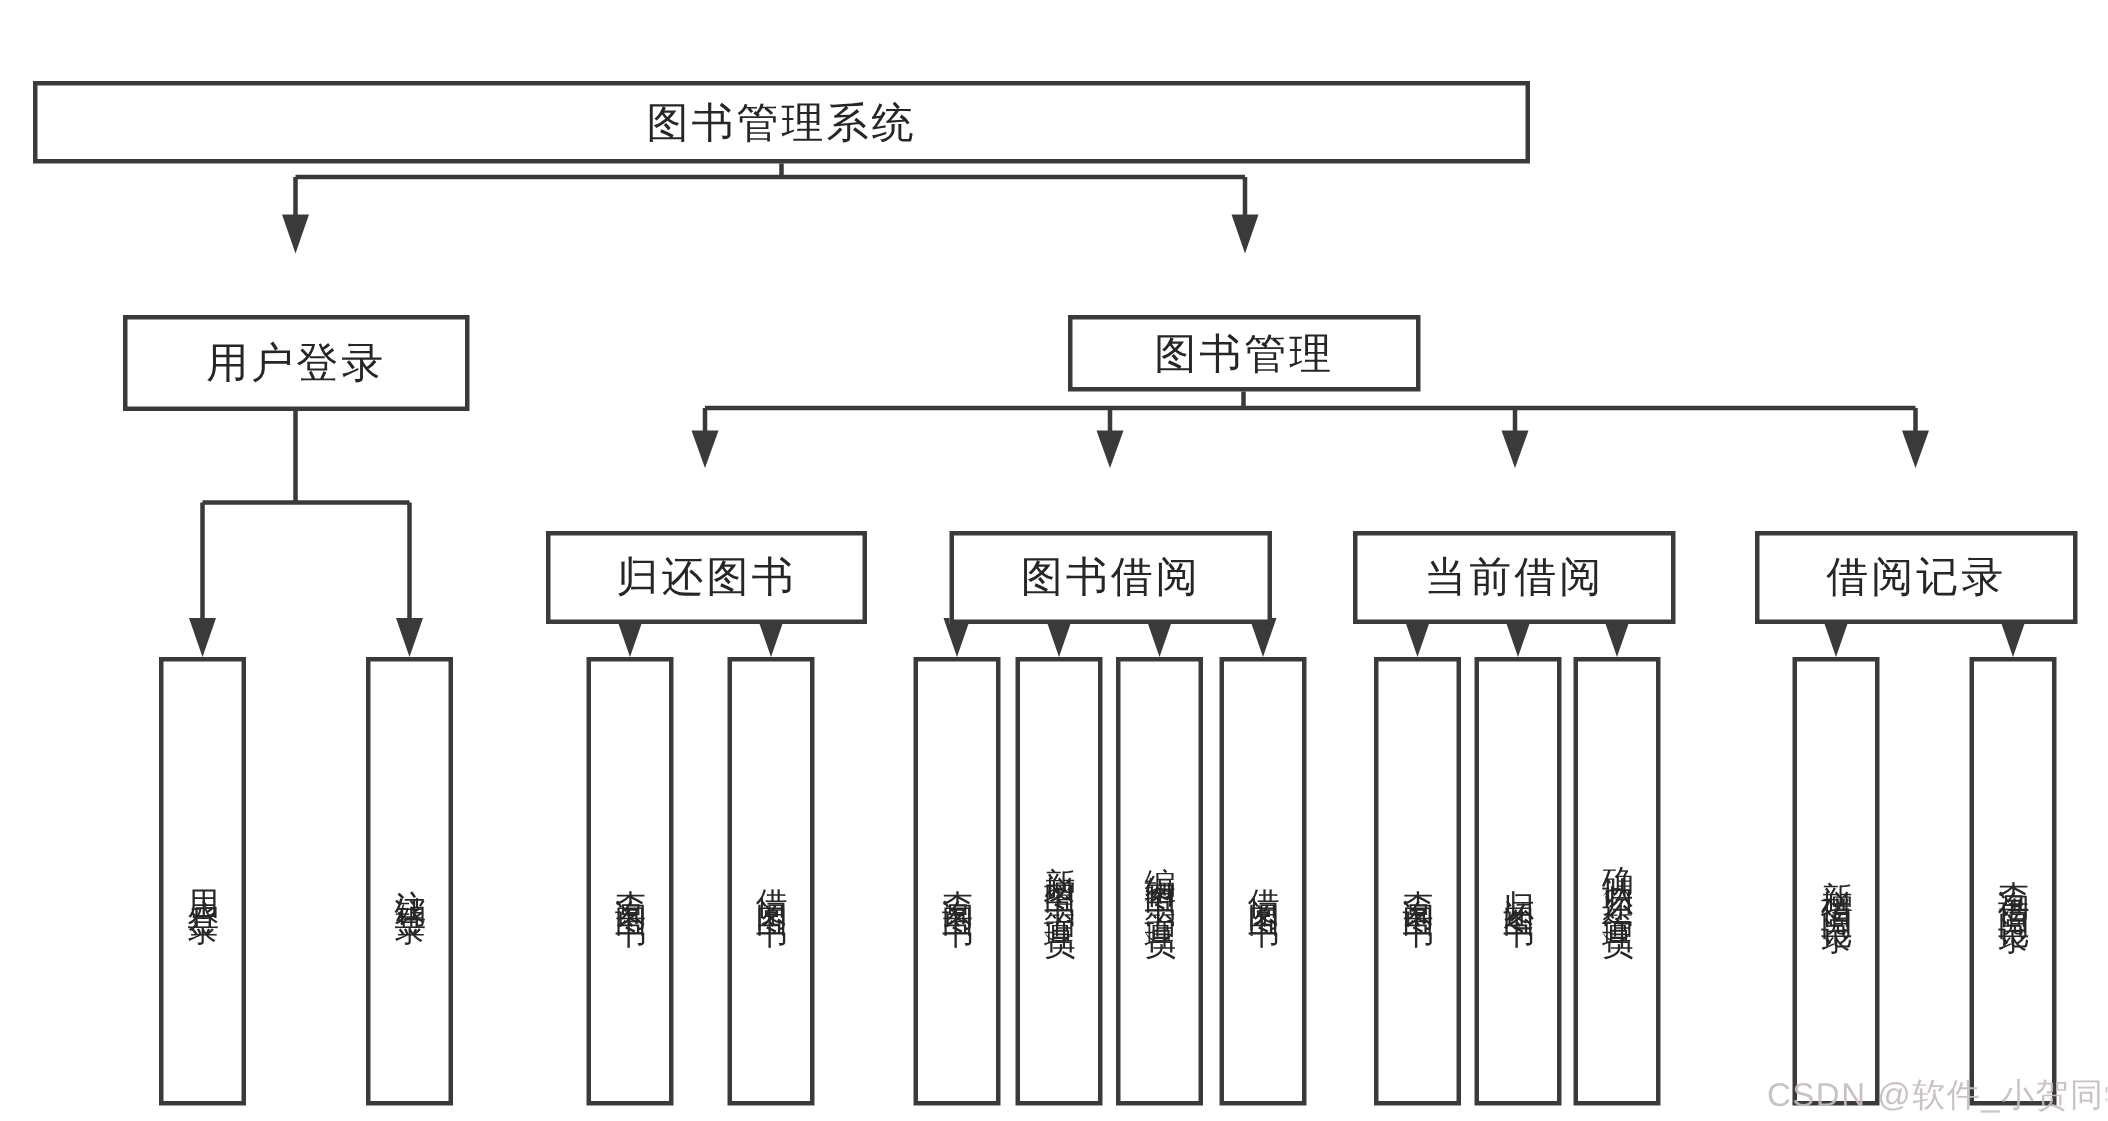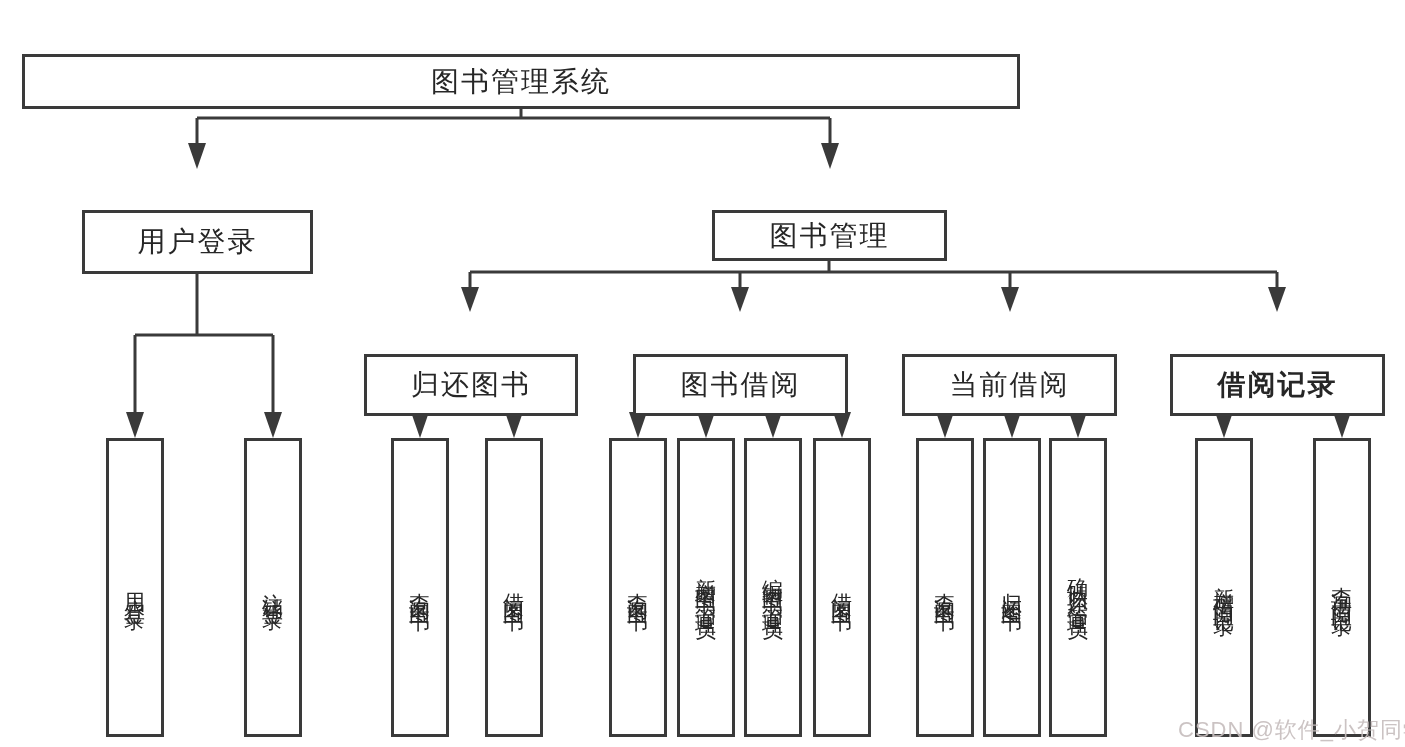--- a/index.html
+++ b/index.html
@@ -30,21 +30,21 @@
     line-height:1;
   }
   
   .root{left:22px;top:13px;width:998px;height:55px;}
   .l2-user{left:82px;top:169px;width:231px;height:64px;}
   .l2-book{left:712px;top:169px;width:235px;height:51px;}
   .l3{top:313px;width:215px;height:62px;}
   .l3-newbooks{left:364px;width:214px;}
   .l3-borrow{left:633px;}
   .l3-current{left:902px;}
-  .l3-records{left:1170px;font-weight:bold;}
+  .l3-records{left:1170px;}
   .leaf{top:438px;width:58px;height:299px;}
   .leafA1{left:106px;} .leafA2{left:244px;}
   .leafB1{left:391px;} .leafB2{left:485px;}
   .leafC1{left:609px;} .leafC2{left:677px;} .leafC3{left:744px;} .leafC4{left:813px;}
   .leafD1{left:916px;} .leafD2{left:983px;} .leafD3{left:1049px;}
   .leafE1{left:1195px;} .leafE2{left:1313px;}
   .watermark{
     position:absolute;
     left:1178px;top:715px;
     z-index:2;

